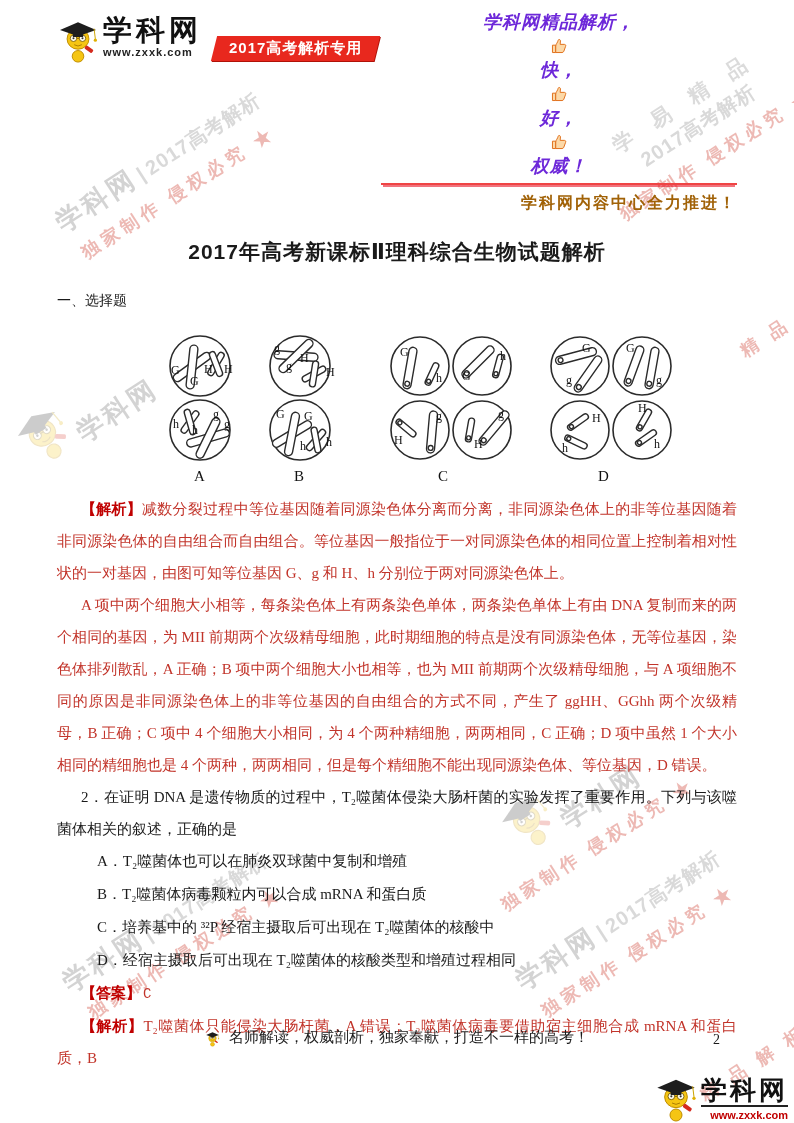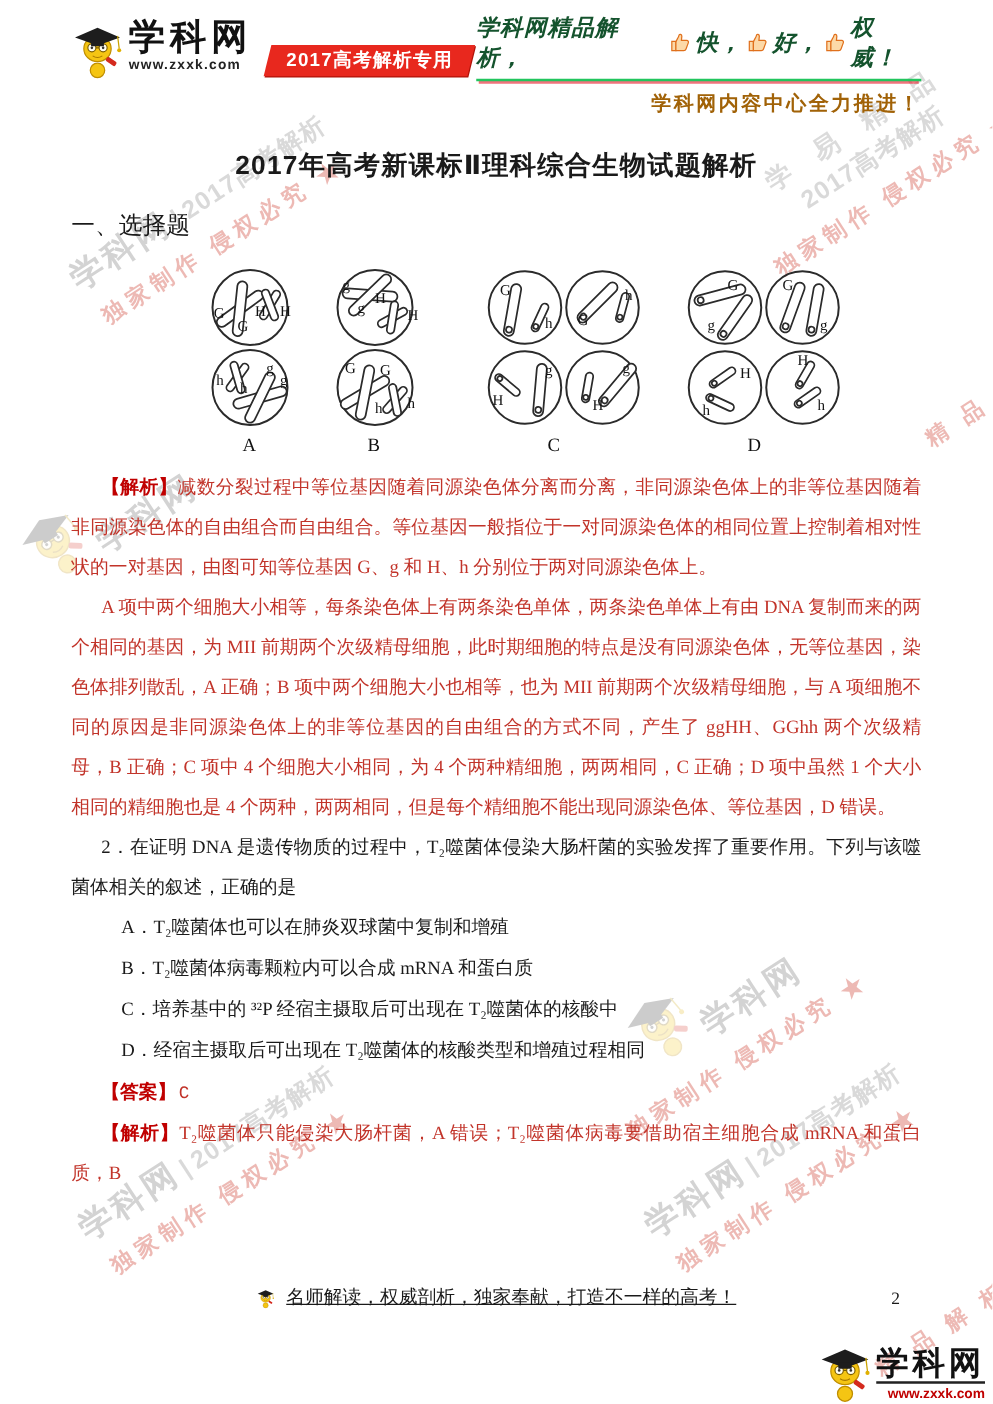--- a/index.html
+++ b/index.html
@@ -11,47 +11,47 @@
   .hdr{display:flex;align-items:flex-start;}
   .logo{display:flex;align-items:center;gap:4px;}
   .logo-mascot{width:42px;height:54px;flex:0 0 auto;}
   .logo-txt{display:flex;flex-direction:column;line-height:1;}
   .brand{font-family:"Liberation Sans","DejaVu Sans",sans-serif;font-weight:bold;font-size:29px;letter-spacing:4px;color:#111;}
   .site{font-family:"Liberation Sans","DejaVu Sans",sans-serif;font-weight:bold;font-size:11px;color:#222;margin-top:2px;letter-spacing:1px;}
   .banner{background:#e8281e;margin:26px 0 0 12px;padding:3px 15px;transform:skewX(-14deg);box-shadow:1px 1px 0 #b01208;}
   .banner span{display:inline-block;transform:skewX(14deg);color:#fff;font-family:"Liberation Sans",sans-serif;font-weight:bold;font-size:15px;letter-spacing:1px;}
   .slogan-wrap{margin-left:auto;width:356px;}
   .slogan-main{display:flex;align-items:center;justify-content:flex-end;gap:3px;
-      color:#14532d;font-family:"Liberation Sans",sans-serif;font-weight:bold;font-style:italic;font-size:18px;
-      border-bottom:2px solid #22c55e;box-shadow:0 4px 0 -2px rgba(230,0,18,.55);padding-bottom:5px;letter-spacing:1px;}
+      color:#6d28d9;font-family:"Liberation Sans",sans-serif;font-weight:bold;font-style:italic;font-size:18px;
+      border-bottom:2px solid #ef4444;box-shadow:0 4px 0 -2px rgba(230,0,18,.55);padding-bottom:5px;letter-spacing:1px;flex-direction:column;}
   .thumb{width:18px;height:18px;flex:0 0 auto;}
   .slogan-sub{margin-top:8px;text-align:right;color:#a16207;font-family:"Liberation Sans",sans-serif;font-weight:bold;font-size:16px;letter-spacing:2px;}
 
   
   .title{margin:24px 0 16px;text-align:center;font-family:"Liberation Sans","DejaVu Sans",sans-serif;font-weight:bold;font-size:21px;letter-spacing:1px;}
-  .section{margin-top:20px;font-size:19px;line-height:30px;font-family:Liberation Mono, monospace;}
+  .section{margin-top:20px;font-size:14px;line-height:30px;font-family:Liberation Mono, monospace;}
   .para{font-size:15px;line-height:32px;margin:0;text-align:justify;}
   .indent{text-indent:1.6em;}
   .red{color:#c2342a;}
   .marker{color:#c00000;font-weight:bold;}
   .ans{color:#c2342a;font-family:"Liberation Mono","DejaVu Sans Mono",monospace;font-size:14px;padding-left:2px;}
   .opt{display:flex;font-size:15px;line-height:33px;padding-left:40px;}
   .opt .opt-label{flex:0 0 auto;}
 
   
   .diagram{margin:5px 0 2px 93px;width:548px;height:166px;}
   .cell{fill:none;stroke:#2b2b2b;stroke-width:1.6;}
   .chr{fill:#fff;stroke:#2b2b2b;stroke-width:1.4;}
   .gl{font:12px "Liberation Serif",serif;fill:#111;}
   .grp{font:15px "Liberation Serif",serif;fill:#111;}
 
   
   .footer{position:absolute;left:57px;right:57px;top:1028px;z-index:2;display:flex;align-items:center;justify-content:center;gap:9px;}
   .footer-mascot{width:15px;height:19px;}
-  .footer-text{font-size:15px;text-decoration:underline;}
+  .footer-text{font-size:15px;}
   .page-num{position:absolute;right:74px;top:1032px;z-index:2;font-size:14px;}
   .bottom-logo{position:absolute;right:6px;bottom:0;z-index:2;display:flex;align-items:flex-end;gap:3px;}
   .bl-mascot{width:44px;height:56px;}
   .bl-txt{display:flex;flex-direction:column;align-items:flex-end;line-height:1;padding-bottom:2px;}
   .bl-brand{font-family:"Liberation Sans",sans-serif;font-weight:bold;font-size:26px;letter-spacing:3px;color:#111;border-bottom:2px solid #222;padding-bottom:2px;}
   .bl-site{font-family:"Liberation Sans",sans-serif;font-weight:bold;font-size:11px;color:#c00000;margin-top:3px;}
 
   
   .wm{position:absolute;z-index:1;transform:rotate(-33deg);display:flex;flex-direction:column;align-items:center;pointer-events:none;white-space:nowrap;}
   .wm-line{display:flex;align-items:baseline;gap:4px;}

